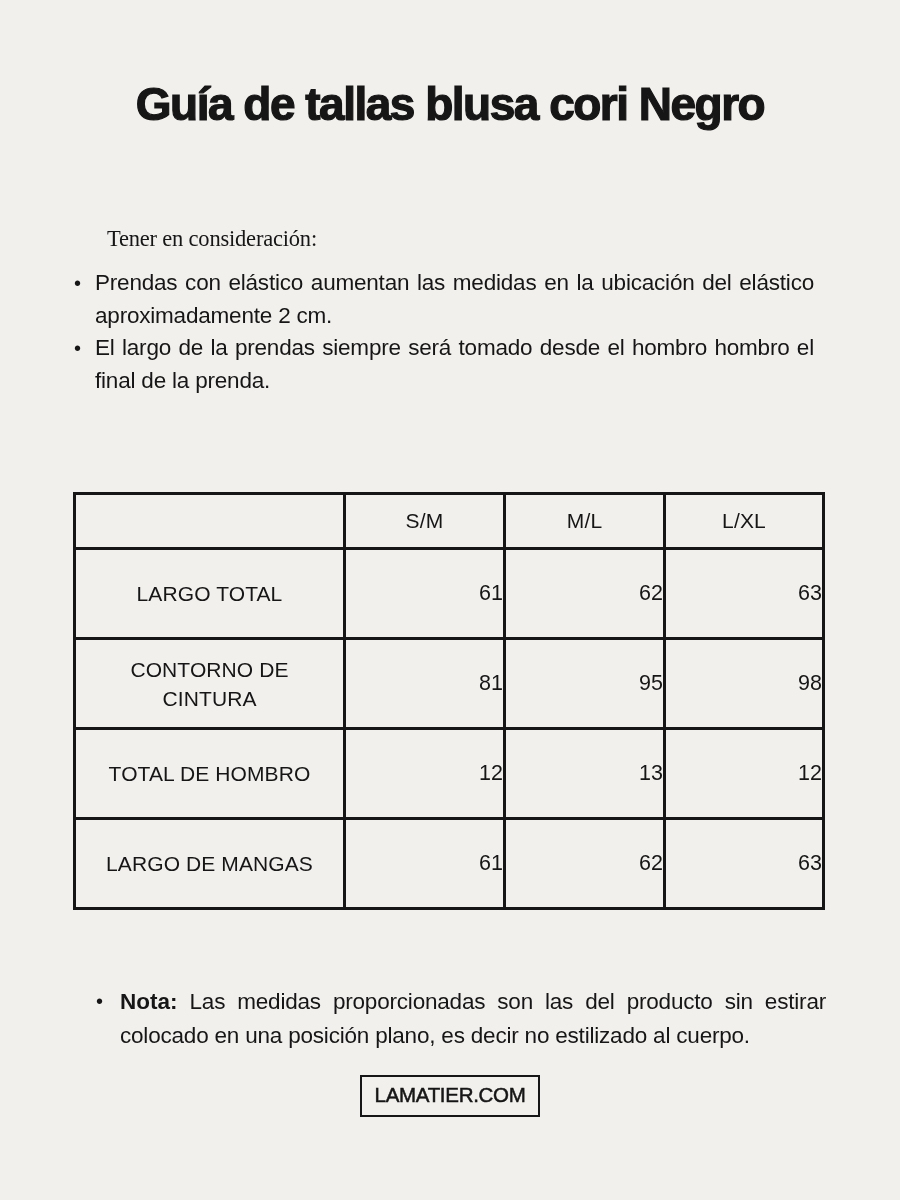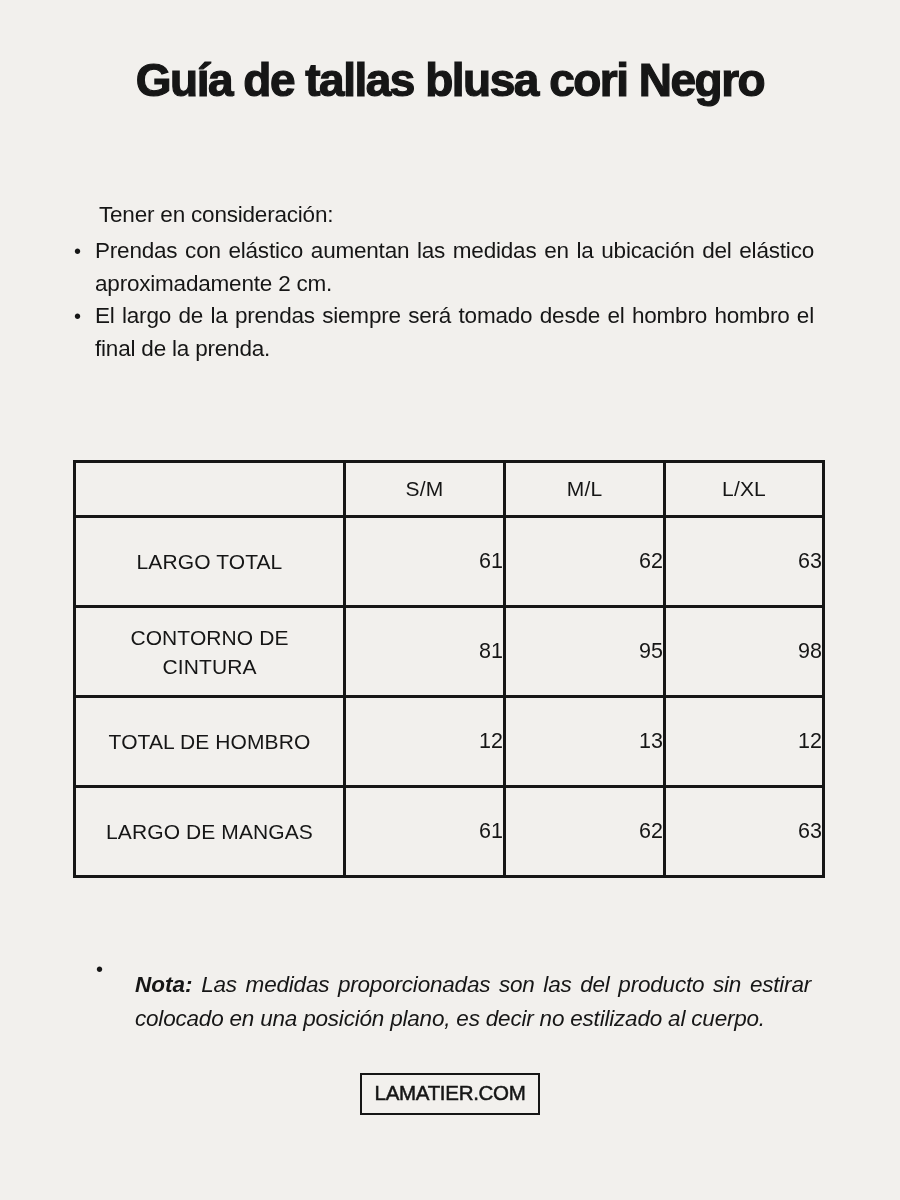--- a/index.html
+++ b/index.html
@@ -12,40 +12,41 @@
     width: 900px;
     height: 1200px;
     background: var(--bg);
     color: var(--ink);
     font-family: "Liberation Sans", sans-serif;
     overflow: hidden;
   }
 
   
   .page-title {
-    margin: 55px 0 0 0;
+    margin: 79px 0 0 0;
     text-align: center;
     font-size: 46px;
     line-height: 1.1;
     font-weight: 800;
     letter-spacing: -1.5px;
     -webkit-text-stroke: 1.2px var(--ink);
     white-space: nowrap;
   }
 
   
   .considerations {
     margin: 93px 86px 0 74px;
     font-size: 22.5px;
     line-height: 32.5px;
     letter-spacing: -0.2px;
   }
   .cons-heading {
-    margin: 4px;
+    margin: 12px;
     padding-left: 21px;
+    font-family: Liberation Serif, serif;
   }
   .cons-list {
     list-style: none;
     margin: 0;
     padding: 0;
   }
   .cons-item { display: flex; }
   .bullet-dot {
     width: 21px;
     flex: 0 0 21px;
@@ -91,25 +92,24 @@
   
   .note {
     margin: 74px 73px 0 96px;
     display: flex;
     font-size: 22.5px;
     line-height: 34px;
     letter-spacing: -0.2px;
   }
   .note .bullet-dot { width: 23px; flex: 0 0 23px; }
   .note p {
-    margin: 16px;
+    margin: 1px;
     flex: 1;
     text-align: justify;
     text-justify: inter-word;
-    font-style: italic;
   }
   .note strong { font-weight: 700; letter-spacing: 0; }
 
   
   .brand-badge {
     width: fit-content;
     margin: 21px auto 0 auto;
     border: 2px solid var(--ink);
     padding: 6px 13px 8px 13px;
     font-size: 20.5px;

